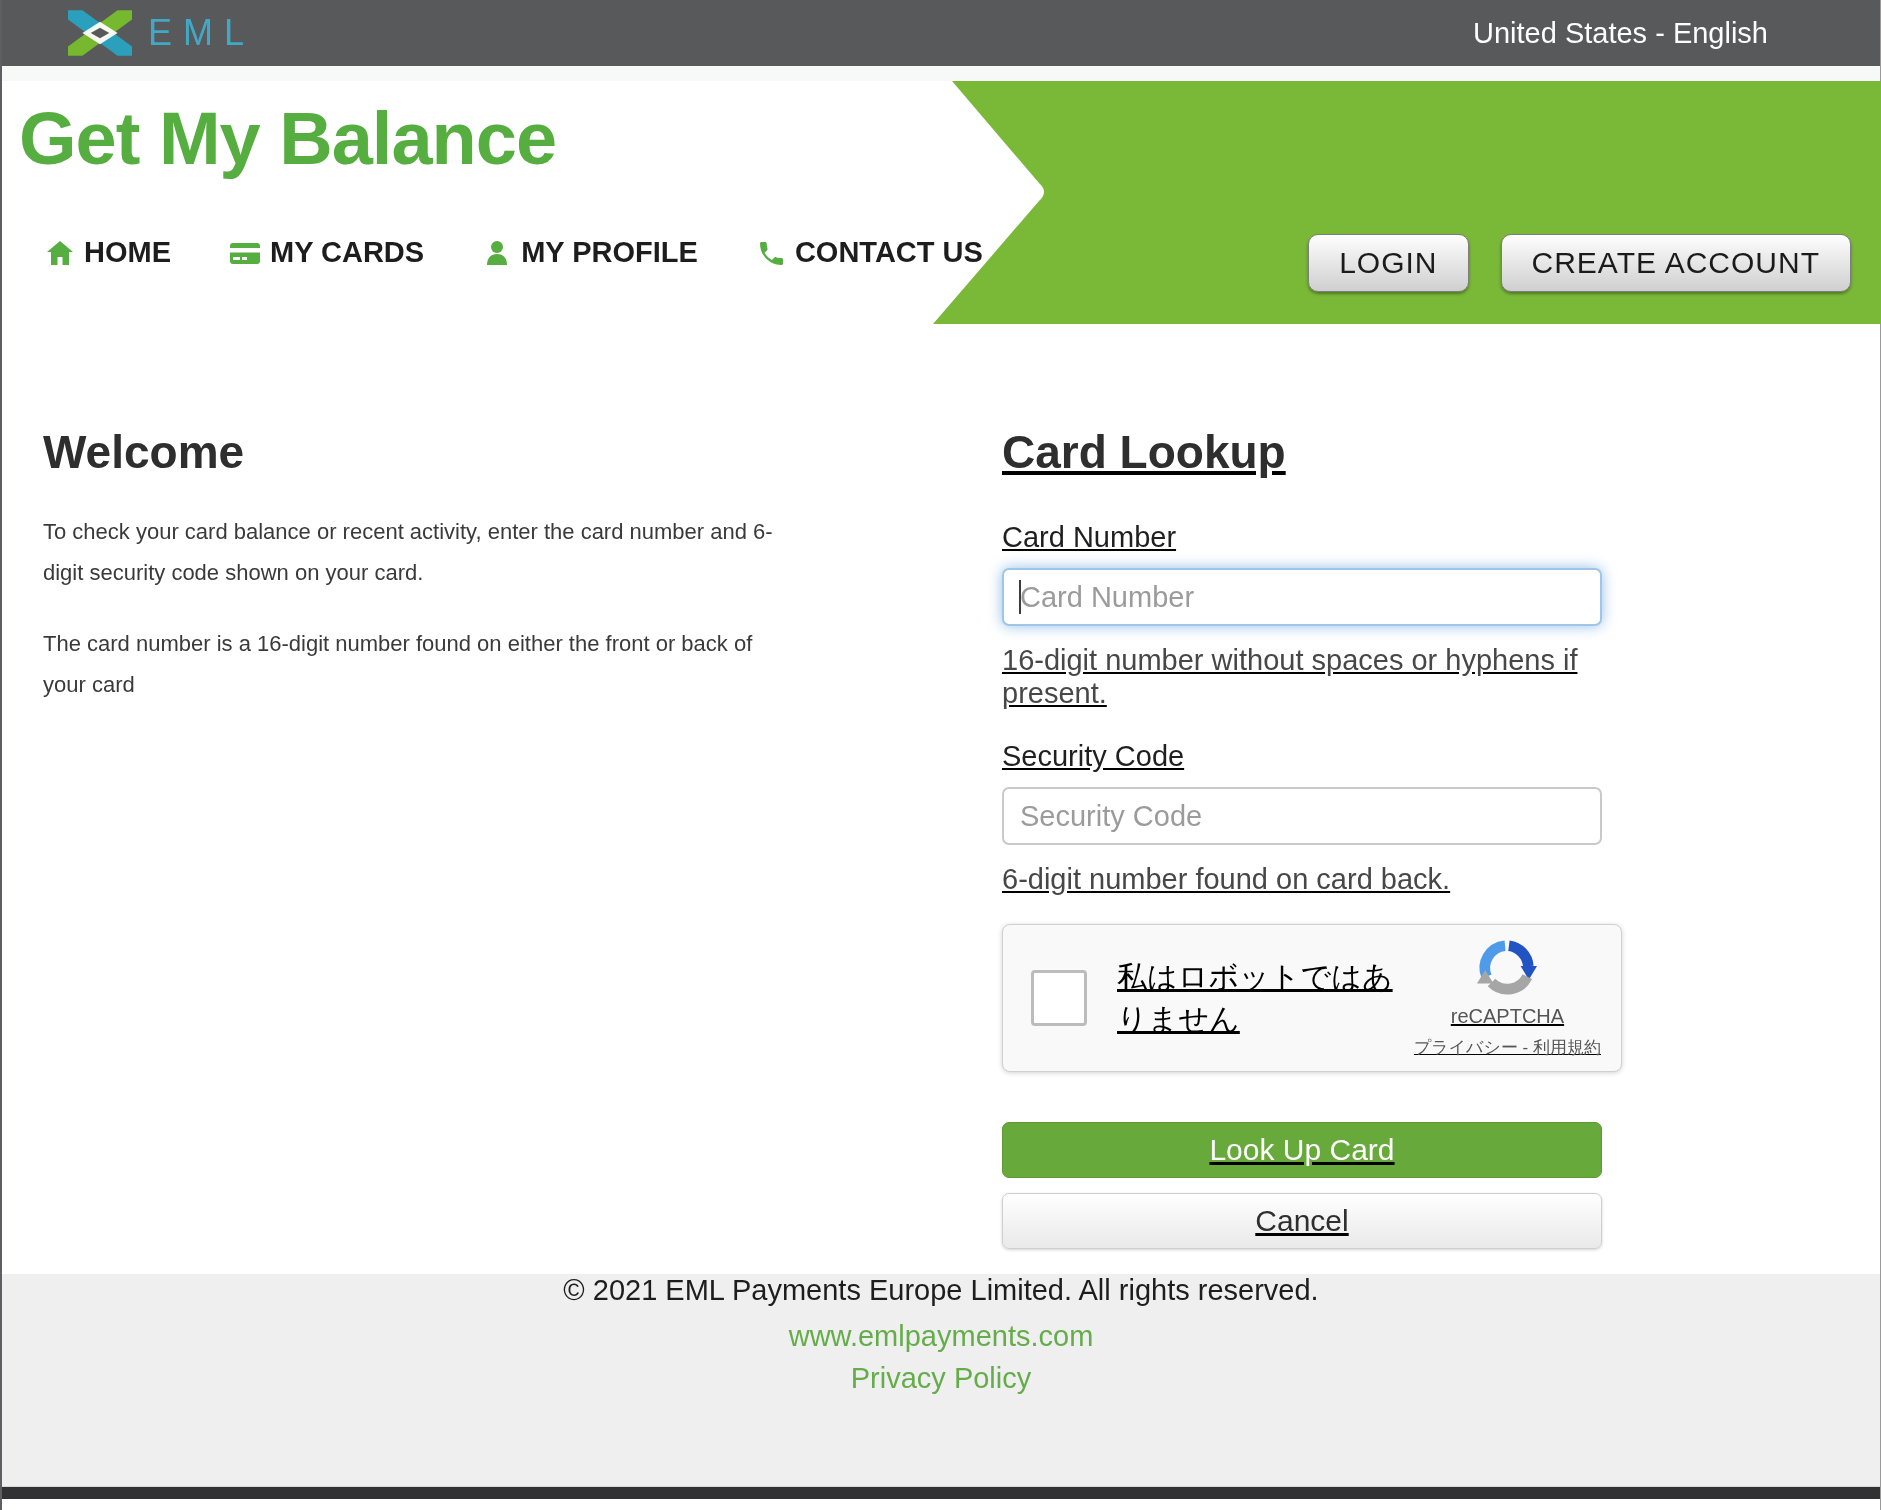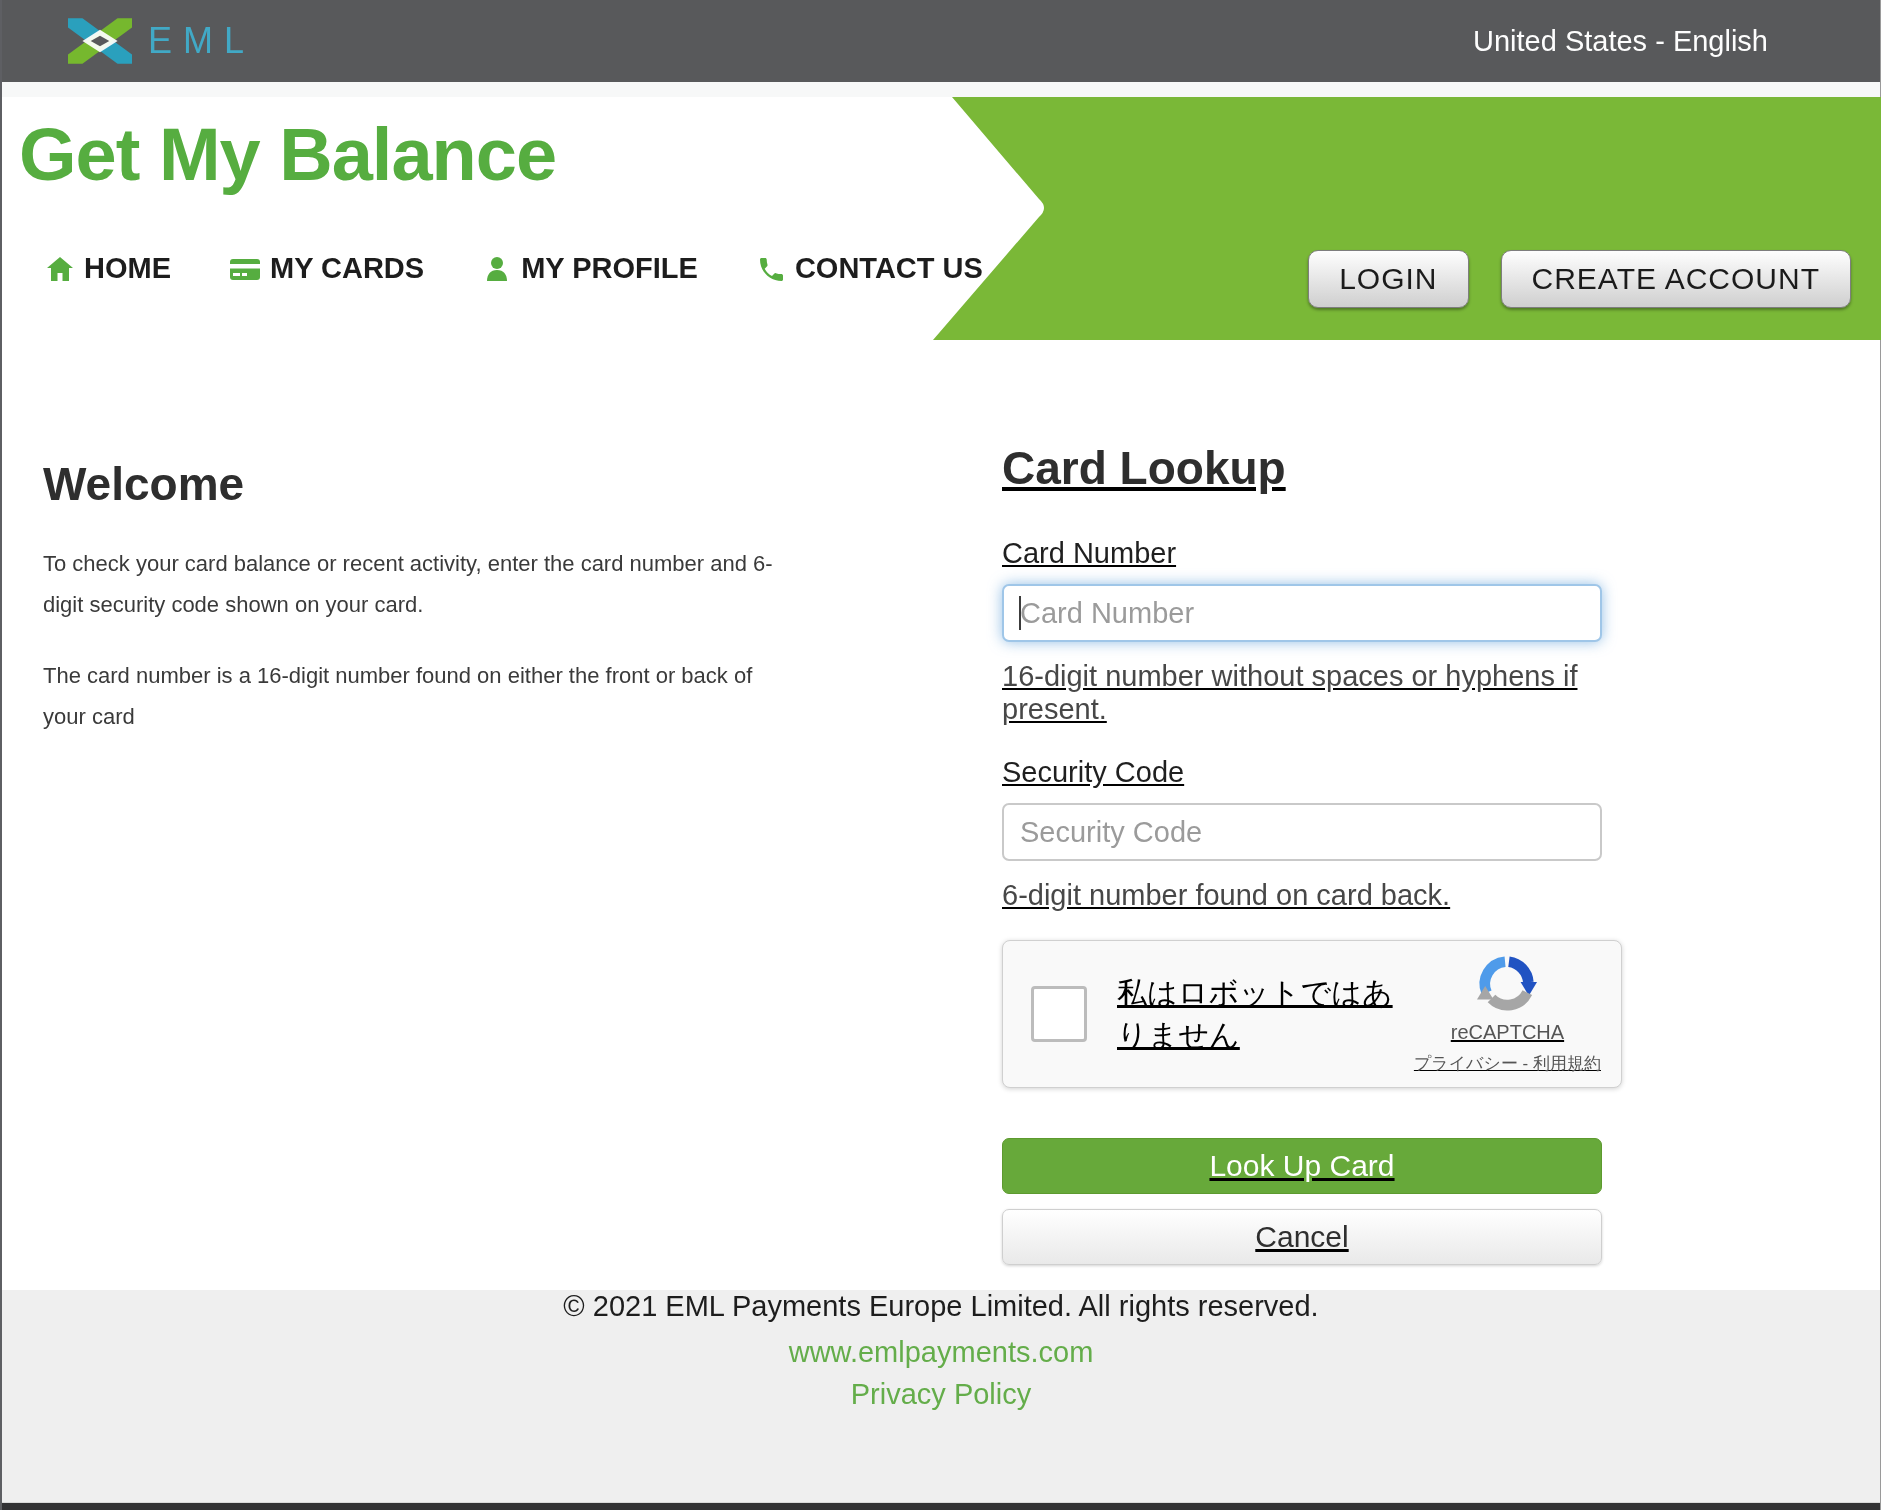--- a/index.html
+++ b/index.html
@@ -2,21 +2,21 @@
 <html><head>
 <meta charset="utf-8">
 <style>
   * { margin:0; padding:0; box-sizing:border-box; }
   html,body { width:1881px; height:1510px; overflow:hidden; }
   body { font-family:"Liberation Sans","DejaVu Sans",sans-serif; background:#fff; }
   .page { position:relative; width:1881px; height:1510px; background:#fff;
           border-left:2px solid #5e5f63; border-right:1px solid #9a9a9a; }
 
   
-  .topbar { height:82px; background:#58595b; display:flex; align-items:center;
+  .topbar { height:66px; background:#58595b; display:flex; align-items:center;
             padding:0 112px 0 66px; }
   .brand { display:flex; align-items:center; gap:16px; cursor:pointer; }
   .brand-word { color:#41a9c6; font-size:36px; letter-spacing:11px; font-weight:400; }
   .locale { margin-left:auto; color:#fdfdfd; font-size:29px; cursor:pointer; }
 
   
   header { position:relative; height:263px; background:#fff; }
   .header-strip { position:absolute; top:0; left:0; right:0; height:15px; background:#f7f8f8; }
   .banner { position:absolute; top:15px; left:930px; width:951px; height:243px; }
   .page-title { position:absolute; left:17px; top:30px; font-size:74px; font-weight:700;
@@ -28,21 +28,21 @@
   .auth { position:absolute; right:29px; top:168px; display:flex; gap:32px; }
   .btn-gray { height:58px; padding:0 30px; font-size:30px; font-weight:500; color:#1b1b1b;
               letter-spacing:1px; background:linear-gradient(#fefefe,#cfcfcf);
               border:1px solid #7e7e7e; border-radius:10px; cursor:pointer;
               box-shadow:0 2px 3px rgba(0,0,0,.35);
               font-family:"Liberation Sans",sans-serif; }
 
   
   main { position:relative; height:945px; background:#fff; }
   h2 { font-size:46px; font-weight:700; color:#2e2e2e; line-height:54px; }
-  .welcome { position:absolute; left:41px; top:112px; width:770px; }
+  .welcome { position:absolute; left:41px; top:96px; width:770px; }
   .welcome h2 { margin-bottom:32px; }
   .welcome p { font-size:22px; color:#3a3a3a; line-height:41px; margin-bottom:30px; width:755px; }
 
   .lookup { position:absolute; left:1000px; top:96px; width:600px;text-decoration:underline; }
   .lookup h2 { margin-bottom:42px; }
   .field-label { display:block; font-size:29px; color:#1f1f1f; margin-bottom:14px; font-weight:500; }
   .input-wrap { position:relative; }
   .text-input { width:600px; height:58px; font-size:29px; color:#333; padding:0 16px;
                 border-radius:7px; background:#fff; outline:none;
                 font-family:"Liberation Sans",sans-serif; }

